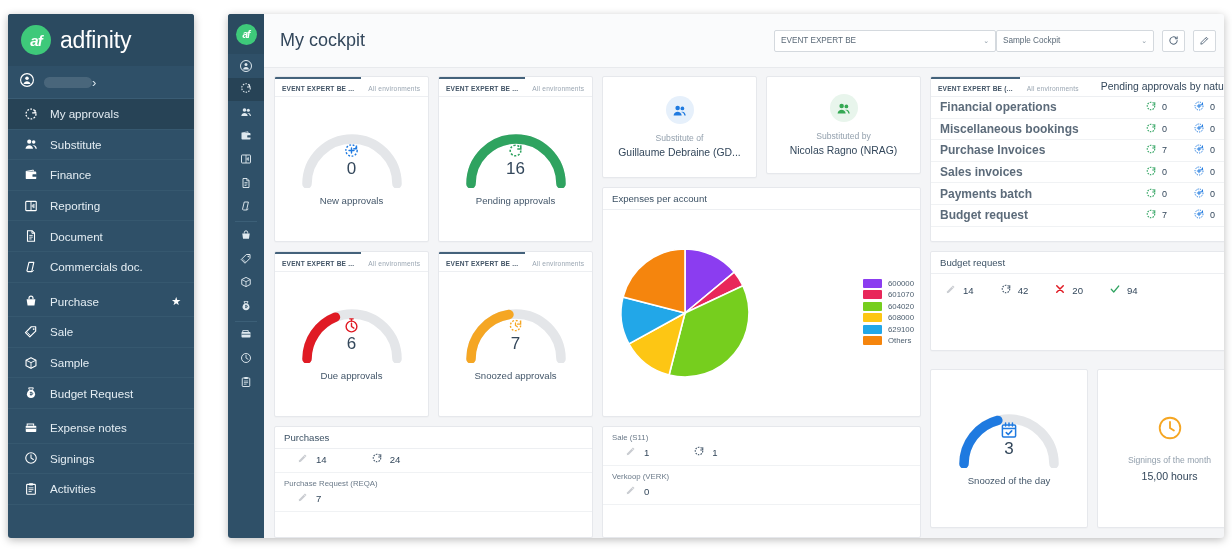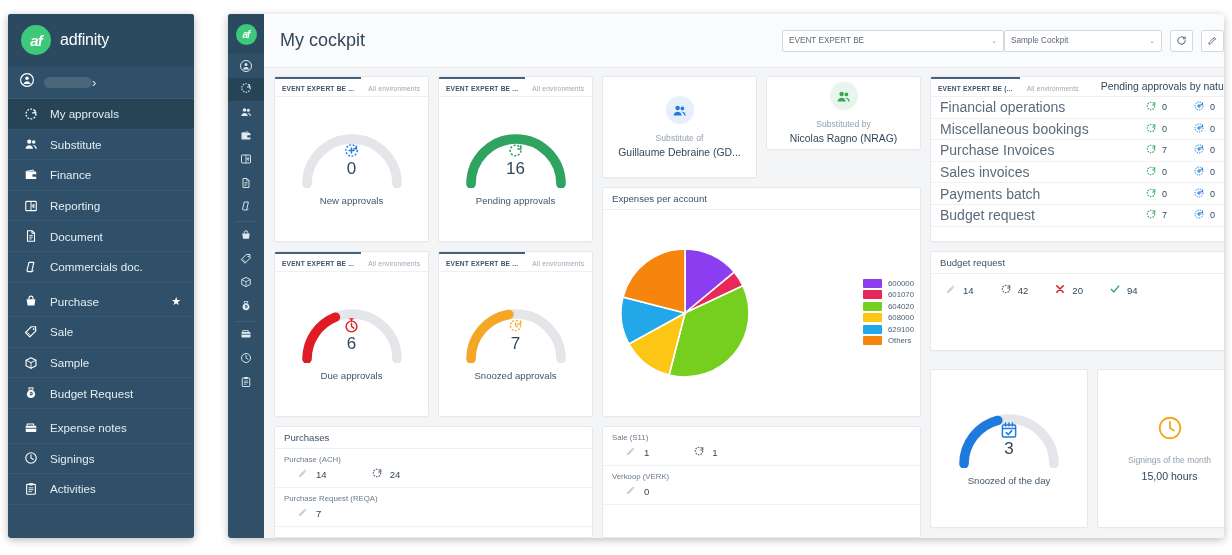--- a/index.html
+++ b/index.html
@@ -24,21 +24,21 @@
     background: #2b4a60;
   }
   #brand .logo {
     width: 30px; height: 30px; border-radius: 50%;
     background: #3ec97a; color: #fff;
     display: flex; align-items: center; justify-content: center;
     font-size: 15px; font-weight: 700; font-style: italic;
     letter-spacing: -1px;
   }
   #brand .brandname {
-    margin-left: 9px; color: #fff; font-size: 16px; letter-spacing: -0.2px;
+    margin-left: 9px; color: #fff; font-size: 23px; letter-spacing: -0.2px;
   }
   .user-row {
     height: 33px; display: flex; align-items: center;
     padding: 0 12px; border-bottom: 1px solid #3a5c74;
     color: #eaf1f5;
   }
   .user-row .uname {
     flex: 1; margin-left: 10px; height: 11px; border-radius: 6px;
     background: rgba(255,255,255,0.13); max-width: 48px;
   }
@@ -85,21 +85,21 @@
     height: 23.6px; display:flex;align-items:center;justify-content:center;
     color:#dfe9ef;
   }
   .rail-item.active { background:#274356; }
   .rail-sep { height:1px; background:#3c5f77; margin: 2px 7px; }
 
   
   #main { flex:1; display:flex; flex-direction:column; min-width:0; }
   #topbar {
     height: 54px; background:#fafbfc; flex:none;
-    display:flex; align-items:center; padding: 0 0 0 16px;
+    display:flex; align-items:center; padding: 0 8px 0 16px;
     border-bottom: 1px solid #e8eaed;
   }
   #page-title { font-size: 18px; color:#33475b; }
   #topbar .spacer { flex:1; }
   .sel {
     height: 22px; border:1px solid #d4d9de; background:#fff;
     border-radius: 2px; display:flex;align-items:center;
     padding: 0 6px; font-size: 8.2px; color:#5b6a78;
   }
   .sel .v { flex:1; white-space:nowrap; overflow:hidden; }
@@ -173,21 +173,21 @@
   
   .nat-head {
     display:flex; align-items:flex-start; height:20px;
     border-bottom:1px solid #edeff2; flex:none;
   }
   .nat-title { flex:1; text-align:right; font-size:10.4px; color:#33475b; padding: 4px 8px 0 0;}
   .nat-row {
     height: 21.6px; display:flex; align-items:center;
     border-bottom:1px solid #f0f2f4; padding-left: 9px;
   }
-  .nat-name { flex:1; font-size: 14px; color:#5c6b7a; }
+  .nat-name { flex:1; font-size: 12px; color:#5c6b7a;font-weight:bold; }
   .nat-cell { width: 48px; display:flex; align-items:center; gap:5px; }
   .nat-val { font-size: 9px; color:#33475b; }
 
   
   .bstats { display:flex; padding: 9px 6px 0 14px; gap: 26px; }
   .bstat { display:flex; align-items:center; gap:6px; font-size:9.6px; color:#33475b; }
 
   
   .lp-sub { font-size: 7.8px; color:#6b7a89; padding: 6px 0 0 9px; }
   .lp-vals { display:flex; padding: 3px 0 6px 22px; gap: 44px; border-bottom:1px solid #f0f2f4;}
@@ -541,21 +541,21 @@
                 <circle cx="9" cy="8" r="3.6"></circle>
                 <path d="M2.5 20c.6-4 3.2-6 6.5-6s5.9 2 6.5 6z"></path>
                 <circle cx="16.6" cy="8.6" r="3"></circle>
                 <path d="M14 14.4c3 .2 5.2 2.2 5.8 5.6H22c-.5-3.6-2.6-5.6-5.4-5.9z"></path>
               </svg>
             </span>
             <div class="sub-cap">Substitute of</div>
             <div class="sub-name">Guillaume Debraine (GD...</div>
           </div>
         </div>
-      <div class="card" style="grid-column:4;grid-row:1;height:74px" id="s1">
+      <div class="card" style="grid-column:4;grid-row:1;height:98px" id="s1">
           <div class="sub-body">
             <span class="sub-ic" style="background:#e8f5ec">
               <svg width="15" height="15" viewBox="0 0 24 24" fill="#34a853">
                 <circle cx="9" cy="8" r="3.6"></circle>
                 <path d="M2.5 20c.6-4 3.2-6 6.5-6s5.9 2 6.5 6z"></path>
                 <circle cx="16.6" cy="8.6" r="3"></circle>
                 <path d="M14 14.4c3 .2 5.2 2.2 5.8 5.6H22c-.5-3.6-2.6-5.6-5.4-5.9z"></path>
               </svg>
             </span>
             <div class="sub-cap">Substituted by</div>
@@ -840,21 +840,20 @@
               </svg>
           </span>
           <div class="sign-cap">Signings of the month</div>
           <div class="sign-val">15,00 hours</div>
         </div>
       </div>
 
       <div class="card" style="grid-column:1 / span 2;grid-row:3">
         <div class="panel-head">Purchases</div>
         <div class="panel-body" id="purchases-body">
-            <div class="lp-sub">Purchase (ACH)</div>
             <div class="lp-vals">
               <div class="lp-val">
                 <span><svg width="12" height="12" viewBox="0 0 24 24" fill="#c9ccd1">
                     <path d="M3.5 20.5l1-4.2L15.8 5l3.2 3.2L7.7 19.5z" fill="#c9ccd1"></path>
                     <path d="M13.6 7.2l3.2 3.2" stroke="#fff" stroke-width="1.2"></path>
                   </svg></span>
                 <span>14</span>
               </div>
               <div class="lp-val">
                 <span><svg width="12" height="12" viewBox="0 0 24 24" fill="#44576a">

